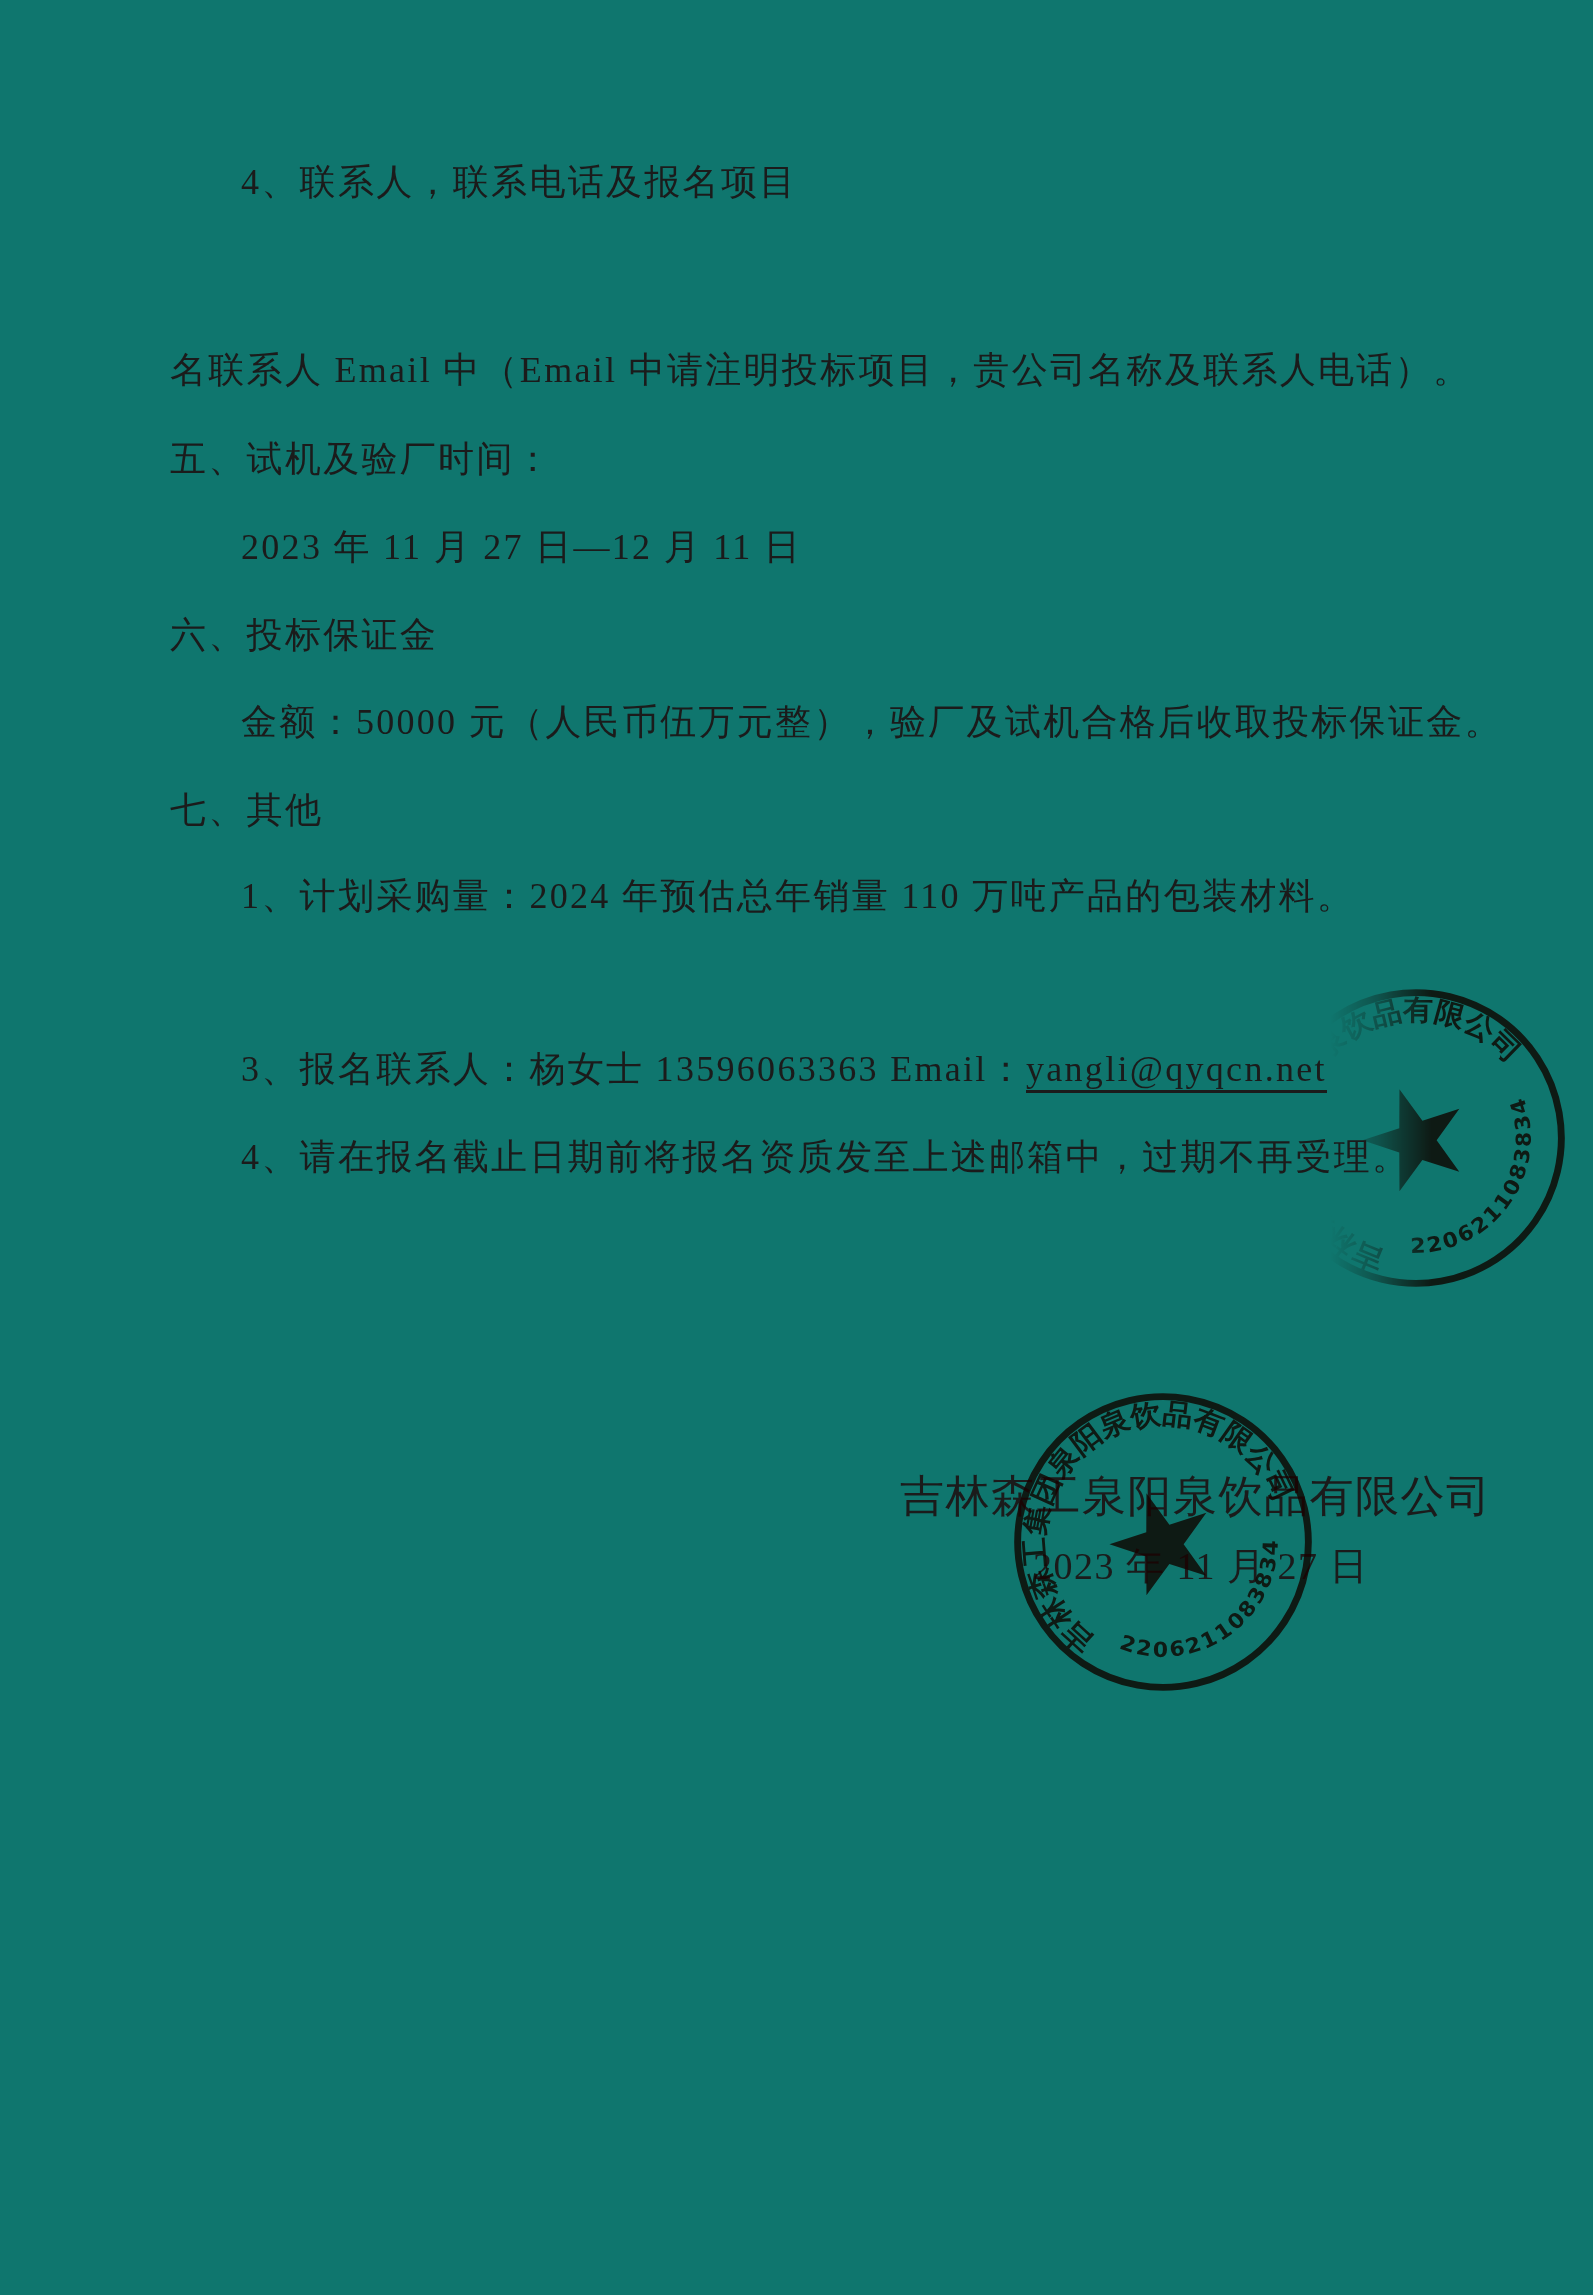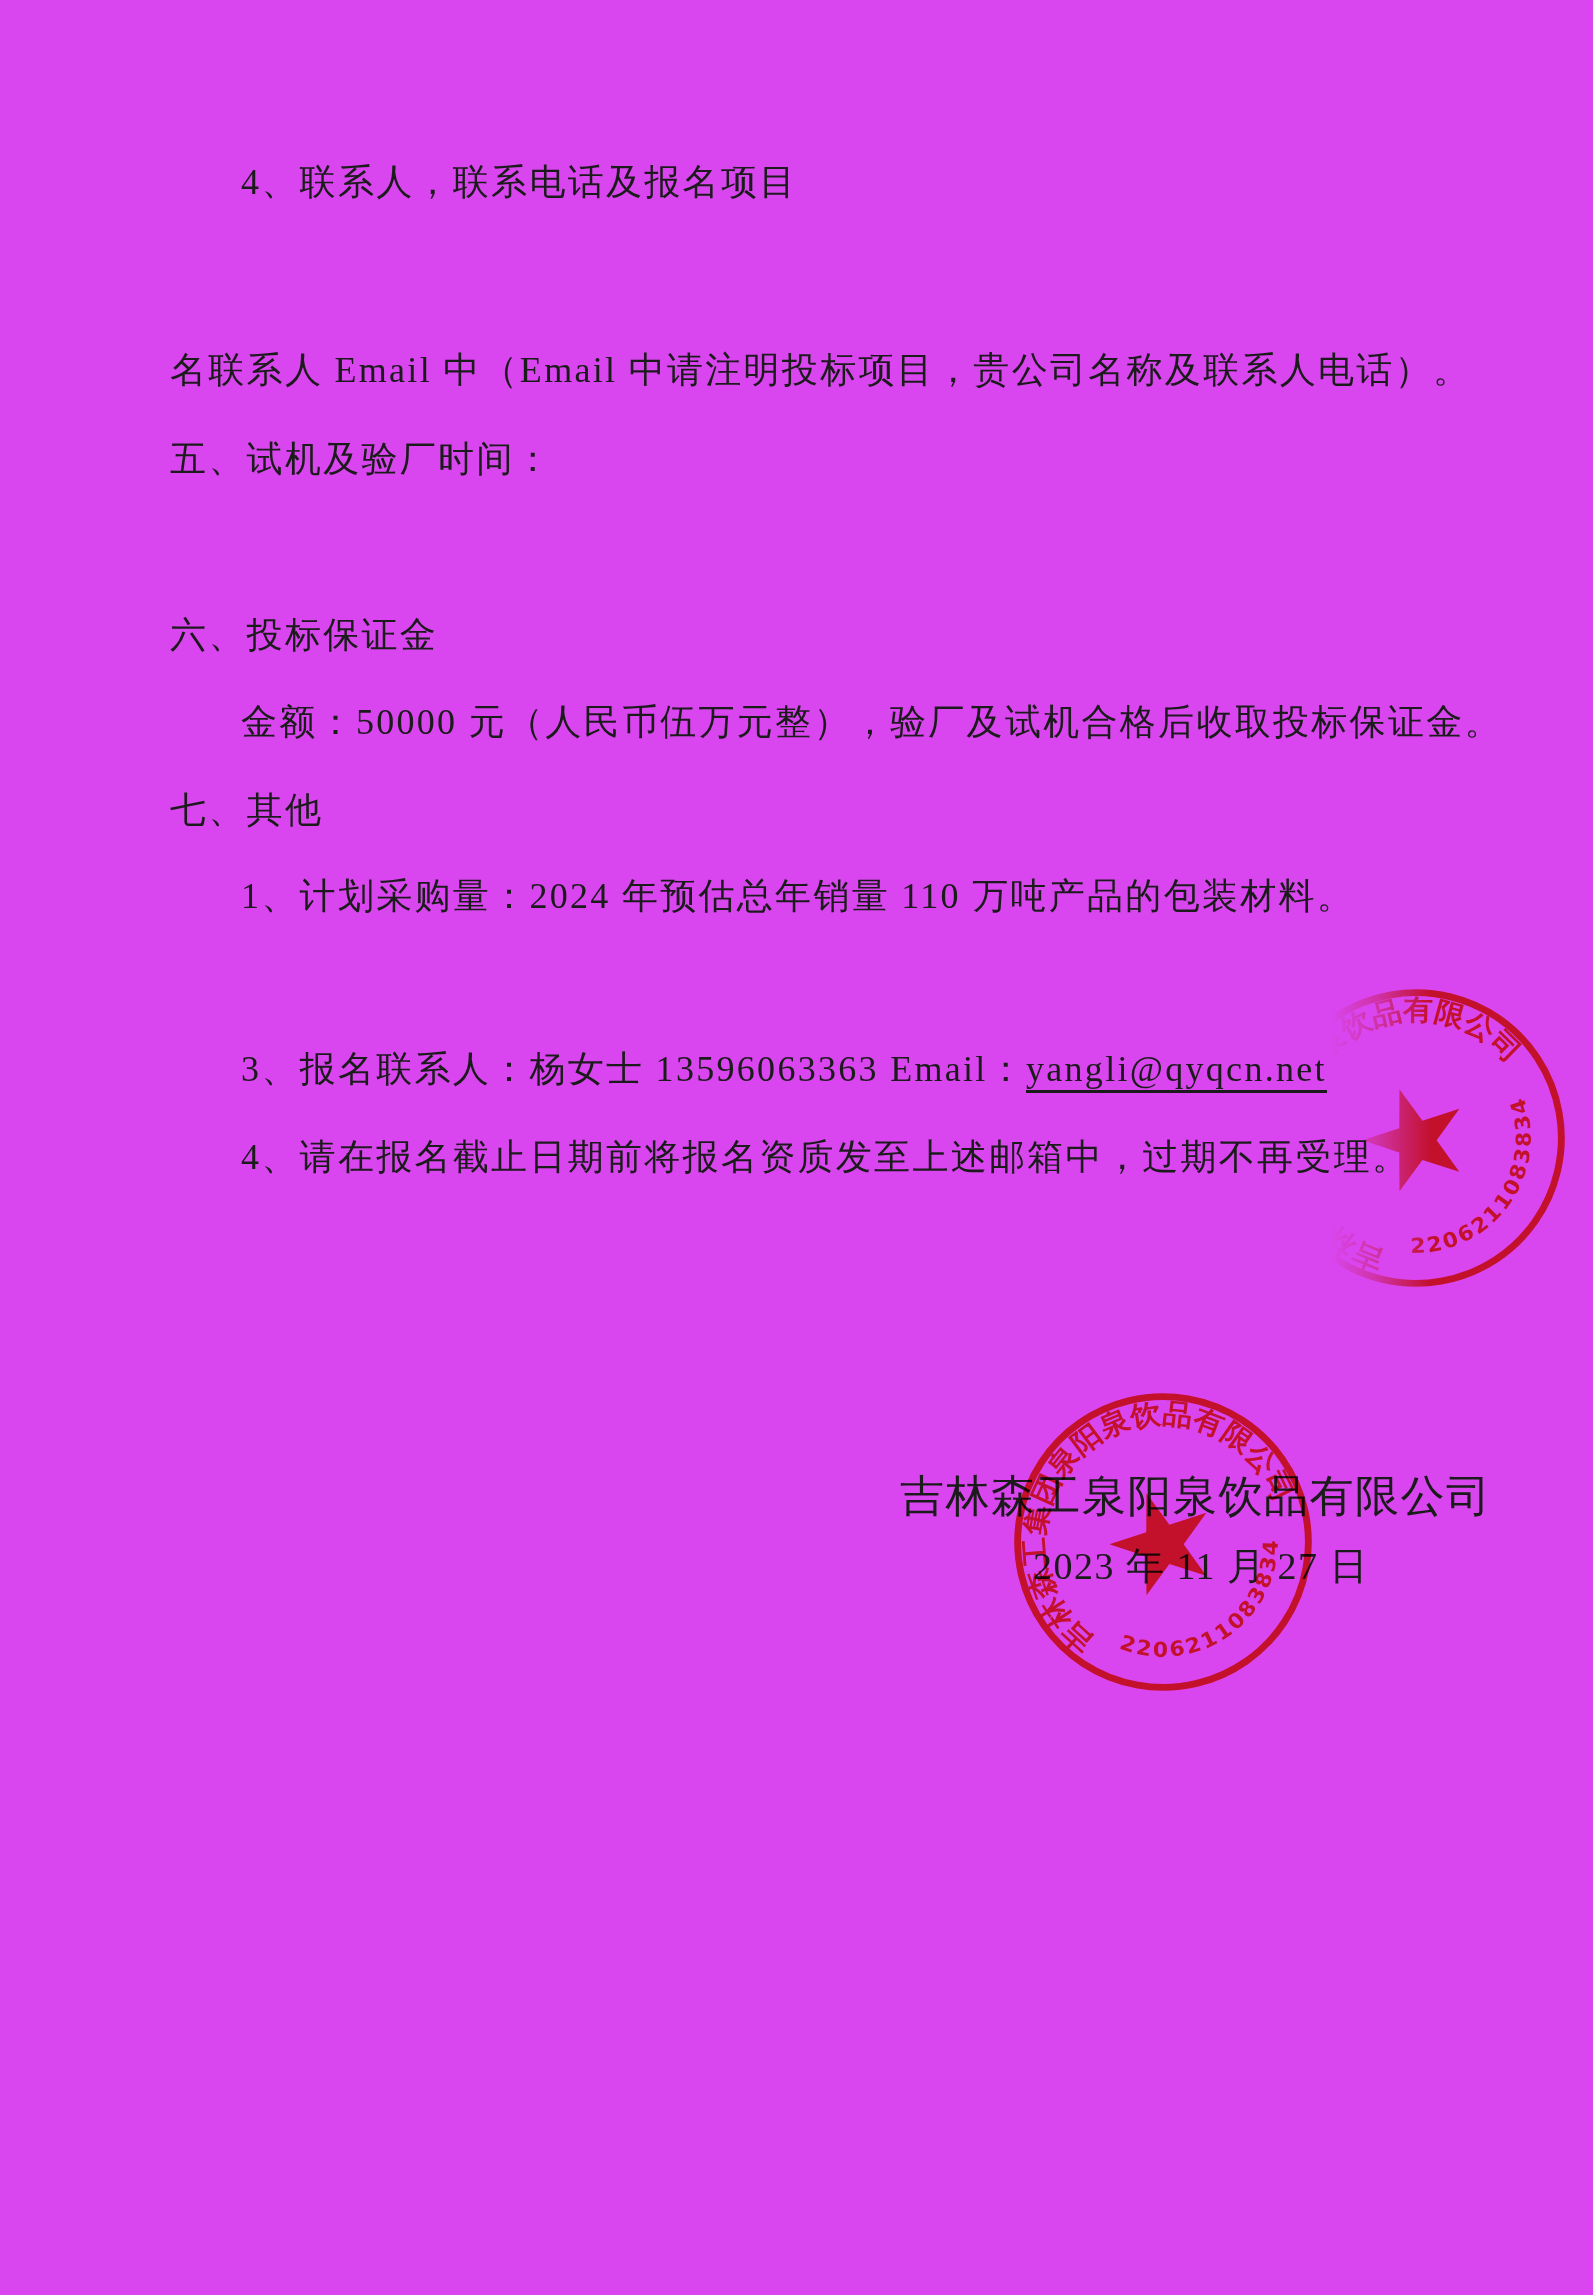--- a/index.html
+++ b/index.html
@@ -1,19 +1,19 @@
 <!DOCTYPE html>
 <html style="font-size:12.2px"><head>
 <meta charset="utf-8">
 <style>
   html,body{margin:0;padding:0;background:#777;}
   .page{
     position:relative;
     width:1594px;height:2295px;
-    background:#d946ef;
+    background:#0f766e;
     overflow:hidden;
     font-family:"Liberation Serif","DejaVu Serif",serif;
     color:#1b1b1b;
   }
   .line{
     position:absolute;
     font-size:36px;
     line-height:43px;
     letter-spacing:2.3px;
     white-space:nowrap;
@@ -46,20 +46,21 @@
   .stamp-partial{left:1263px;top:985px;}
 </style>
 </head>
 <body>
 
 <div class="page">
 
   <div class="line lv-indent" style="top:161px">4、联系人，联系电话及报名项目</div>
   <div class="line lv-margin" style="top:349px">名联系人 Email 中（Email 中请注明投标项目，贵公司名称及联系人电话）。</div>
   <div class="line lv-margin" style="top:438px">五、试机及验厂时间：</div>
+  <div class="line lv-indent" style="top:526px">2023 年 11 月 27 日—12 月 11 日</div>
   <div class="line lv-margin" style="top:614px">六、投标保证金</div>
   <div class="line lv-indent" style="top:701px">金额：50000 元（人民币伍万元整），验厂及试机合格后收取投标保证金。</div>
   <div class="line lv-margin" style="top:789px">七、其他</div>
   <div class="line lv-indent" style="top:875px">1、计划采购量：2024 年预估总年销量 110 万吨产品的包装材料。</div>
   <div class="line lv-indent" style="top:1048px">
     <span>3、报名联系人：杨女士 13596063363   Email：</span><span class="email-underline">yangli@qyqcn.net</span>
   </div>
   <div class="line lv-indent" style="top:1136px">4、请在报名截止日期前将报名资质发至上述邮箱中，过期不再受理。</div>
 
   <div class="sig-company">吉林森工泉阳泉饮品有限公司</div>

